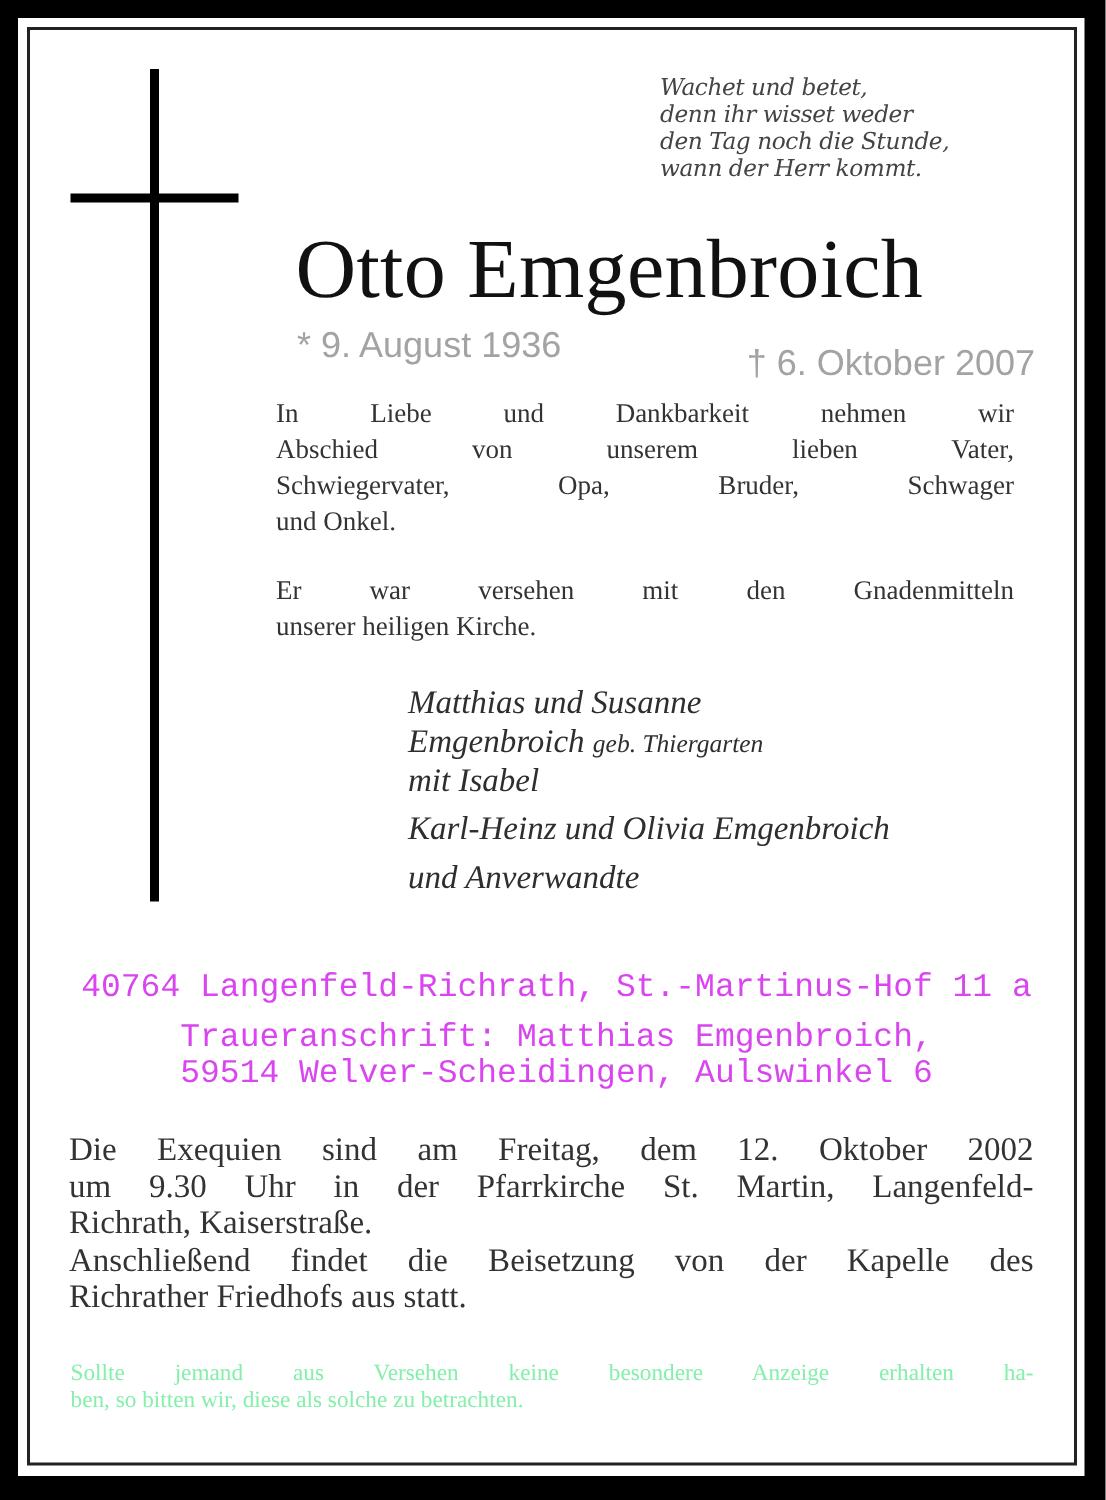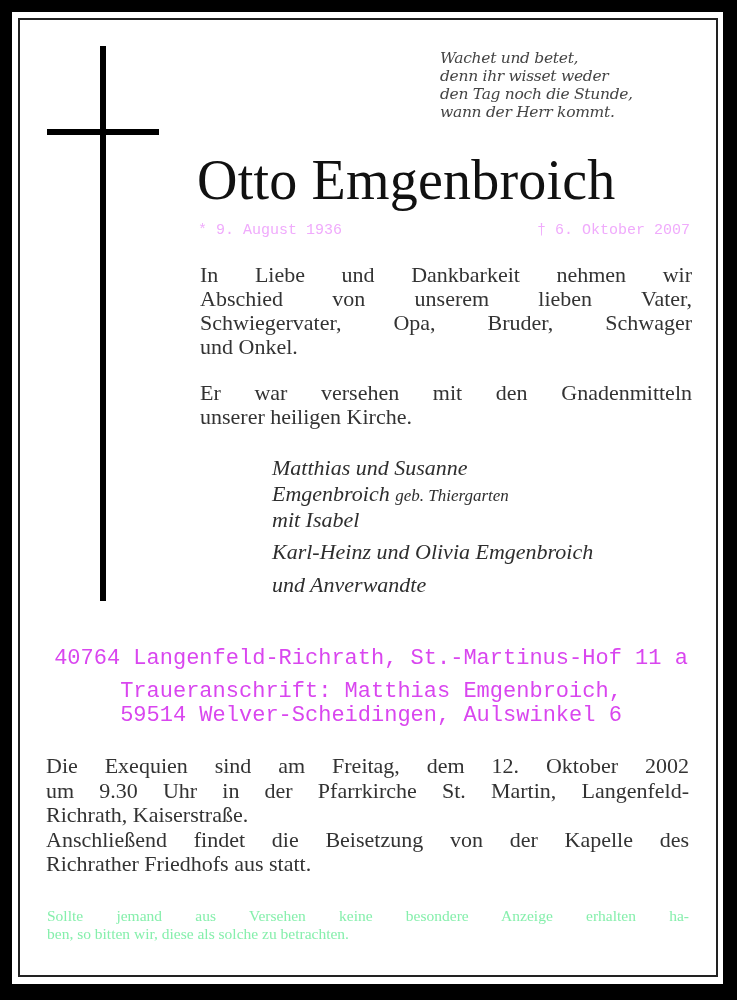--- a/index.html
+++ b/index.html
@@ -26,27 +26,27 @@
     color: #444; letter-spacing: -0.3px;
   }
   .motto div { white-space: nowrap; }
   .name {
     position: absolute; left: 197px; top: 150px; width: 500px;
     font-family: "Liberation Serif", serif; font-size: 56px; line-height: 60px; color: #111;
     white-space: nowrap; letter-spacing: 0.2px;
   }
   .dates {
     position: absolute; left: 198px; top: 217px; width: 492px; height: 28px;
-    font-family: Liberation Mono, monospace; font-size: 15px; line-height: 28px; color: #f0abfc;
+    font-family: Liberation Sans, sans-serif; font-size: 24px; line-height: 28px; color: #a3a3a3;
   }
   .dates .born { position: absolute; left: 0; top: 0; }
-  .dates .died { position: absolute; right: 0; top: 0; }
+  .dates .died { position: absolute; right: 0; top: 12px; }
   .para {
-    position: absolute; left: 200px; width: 492px;
-    font-family: "Liberation Serif", serif; font-size: 22px; line-height: 24px; color: #333;
+    position: absolute; left: 184px; width: 492px;
+    font-family: "Liberation Serif", serif; font-size: 18px; line-height: 24px; color: #333;
     text-align: justify; text-align-last: left;
   }
   .para .line { display: block; text-align: justify; text-align-last: justify; white-space: nowrap; }
   .para .line.last { text-align-last: left; }
   .family {
     position: absolute; left: 272px; top: 455px; width: 420px;
     font-family: "Liberation Serif", serif; font-style: italic; font-size: 22px; color: #2e2e2e;
   }
   .family .fl { position: absolute; left: 0; white-space: nowrap; }
   .family .small { font-size: 17px; }

